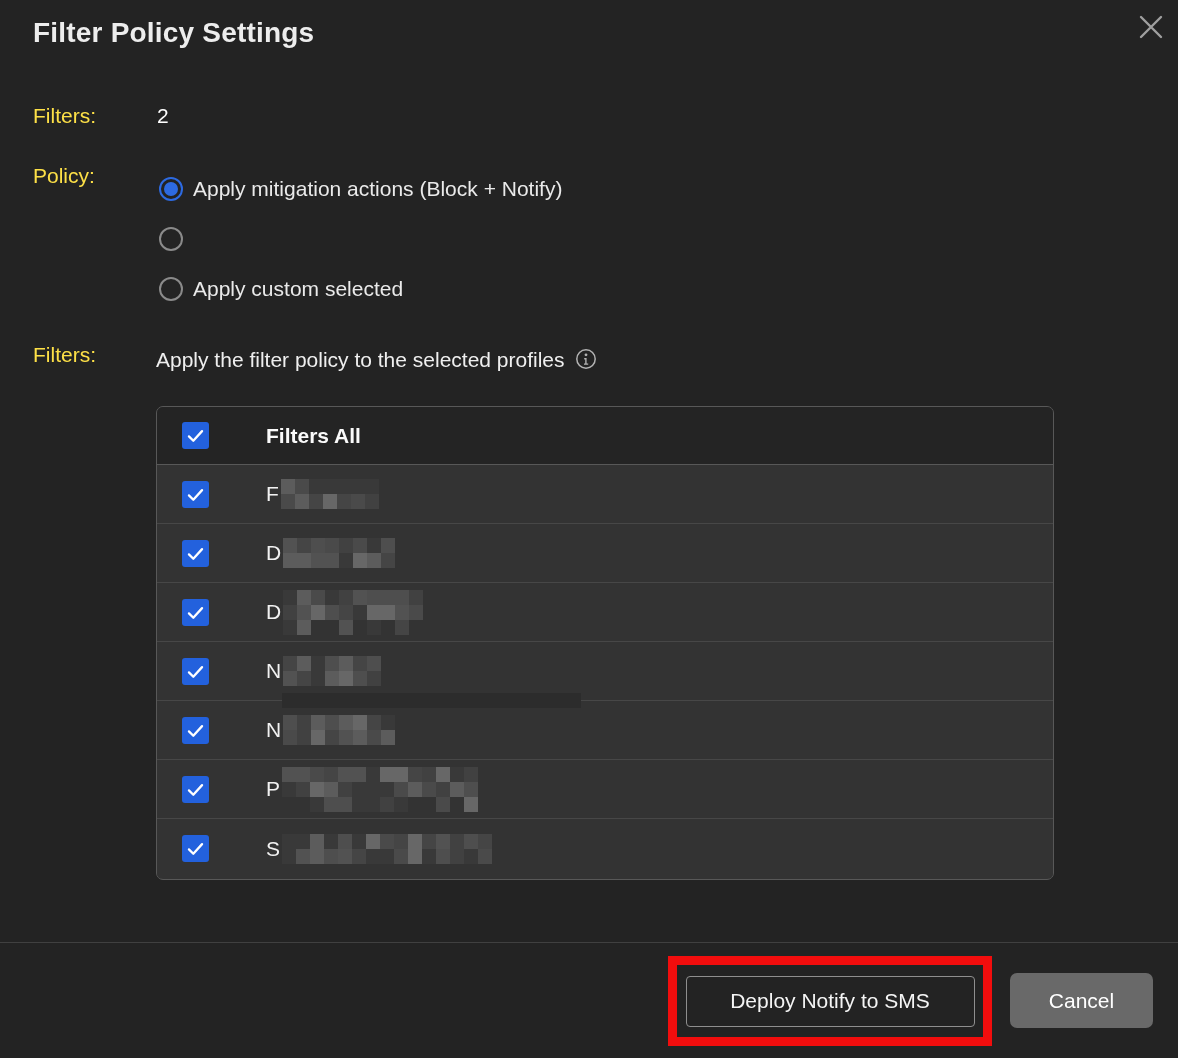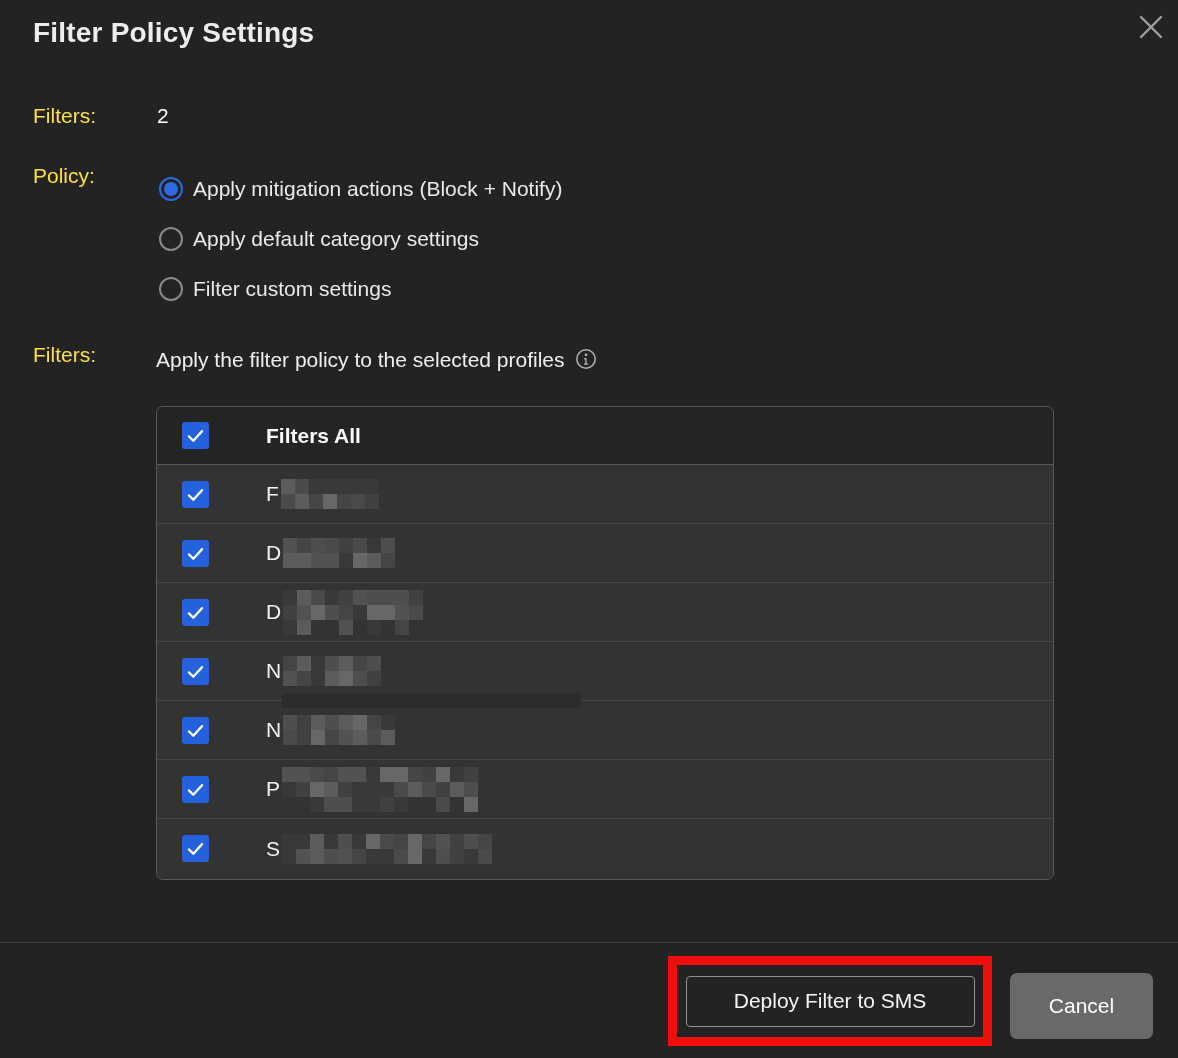--- a/index.html
+++ b/index.html
@@ -30,21 +30,21 @@
   .checkbox svg{width:21px;height:21px;display:block;}
   .cell-name{margin-left:57px;font-size:21px;color:#f2f2f2;display:flex;align-items:center;}
   .thead .cell-name{font-weight:700;color:#fafafa;}
   .mosaic{display:grid;margin-left:2px;}
   .mosaic i{display:block;}
   .band{position:absolute;left:125px;bottom:-8px;height:15px;background:#2c2c2c;z-index:2;}
 
   .footer-divider{position:absolute;left:0;top:942px;width:1178px;height:1px;background:#404040;}
   .red-annotation{position:absolute;left:668px;top:956px;width:324px;height:90px;border:9px solid #f20d0d;display:flex;align-items:center;justify-content:center;}
   .deploy-btn{width:289px;height:51px;background:transparent;border:1px solid #8f8f8f;border-radius:4px;color:#f5f5f5;font-size:21px;display:flex;align-items:center;justify-content:center;cursor:pointer;}
-  .cancel-btn{position:absolute;left:1010px;top:973px;width:143px;height:66px;background:#696969;border:none;border-radius:7px;color:#ffffff;font-size:21px;display:flex;align-items:center;justify-content:center;cursor:pointer;}
+  .cancel-btn{position:absolute;left:1010px;top:973px;width:143px;height:55px;background:#696969;border:none;border-radius:7px;color:#ffffff;font-size:21px;display:flex;align-items:center;justify-content:center;cursor:pointer;}
 </style>
 </head>
 <body>
 
 <div class="dialog">
 
   <div class="title">Filter Policy Settings</div>
 
   <div class="close-btn">
     <svg viewBox="0 0 30 30">
@@ -56,25 +56,24 @@
   <div class="filters-value">2</div>
 
   <div class="field-label" style="top:164px">Policy:</div>
   <div class="radio-group">
       <div class="radio-row">
         <span class="radio selected"></span>
         <span class="radio-label">Apply mitigation actions (Block + Notify)</span>
       </div>
       <div class="radio-row">
         <span class="radio"></span>
-        <span class="radio-label">Apply default category settings</span>
       </div>
       <div class="radio-row">
         <span class="radio"></span>
-        <span class="radio-label">Filter custom settings</span>
+        <span class="radio-label">Apply custom selected</span>
       </div>
     </div>
 
   <div class="field-label" style="top:343px">Filters:</div>
   <div class="profiles-desc">
     <span>Apply the filter policy to the selected profiles</span>
     <span class="info-icon">
       <svg viewBox="0 0 22 22" width="22" height="22">
         <circle cx="11" cy="11" r="9.2" stroke="#b3b3b3" stroke-width="1.5" fill="none"></circle>
         <circle cx="11" cy="6.8" r="1.4" fill="#b3b3b3"></circle>
@@ -339,18 +338,18 @@
               <i style="background: rgb(74, 74, 74);"></i>
             </span>
           </span>
         </div>
       </div>
   </div>
 
   <div class="footer-divider"></div>
 
   <div class="red-annotation">
-    <div class="deploy-btn">Deploy Filter to SMS</div>
+    <div class="deploy-btn">Deploy Notify to SMS</div>
   </div>
 
   <div class="cancel-btn">Cancel</div>
 
 </div>
 
 </body></html>

